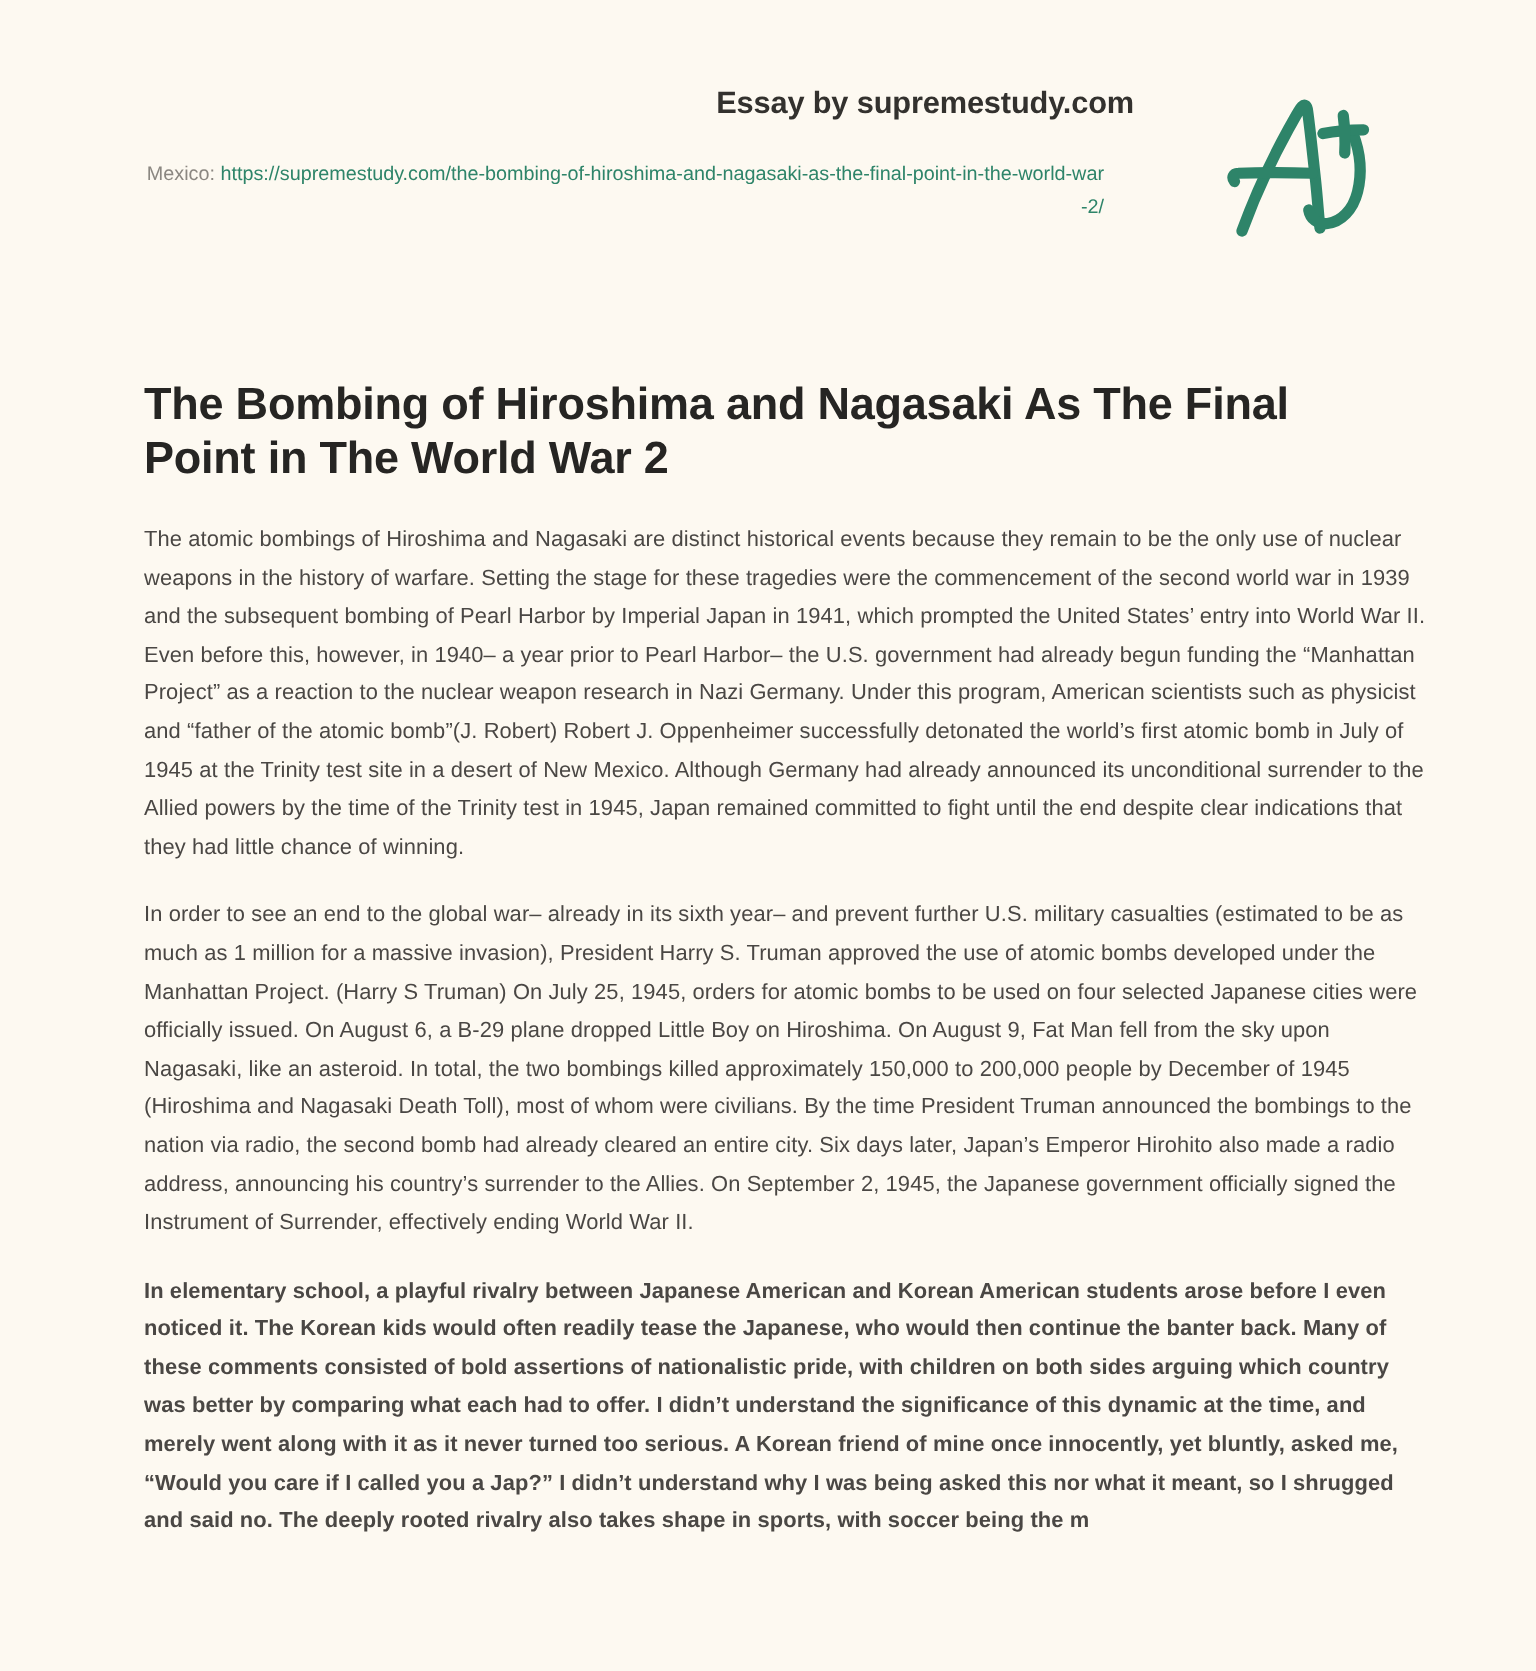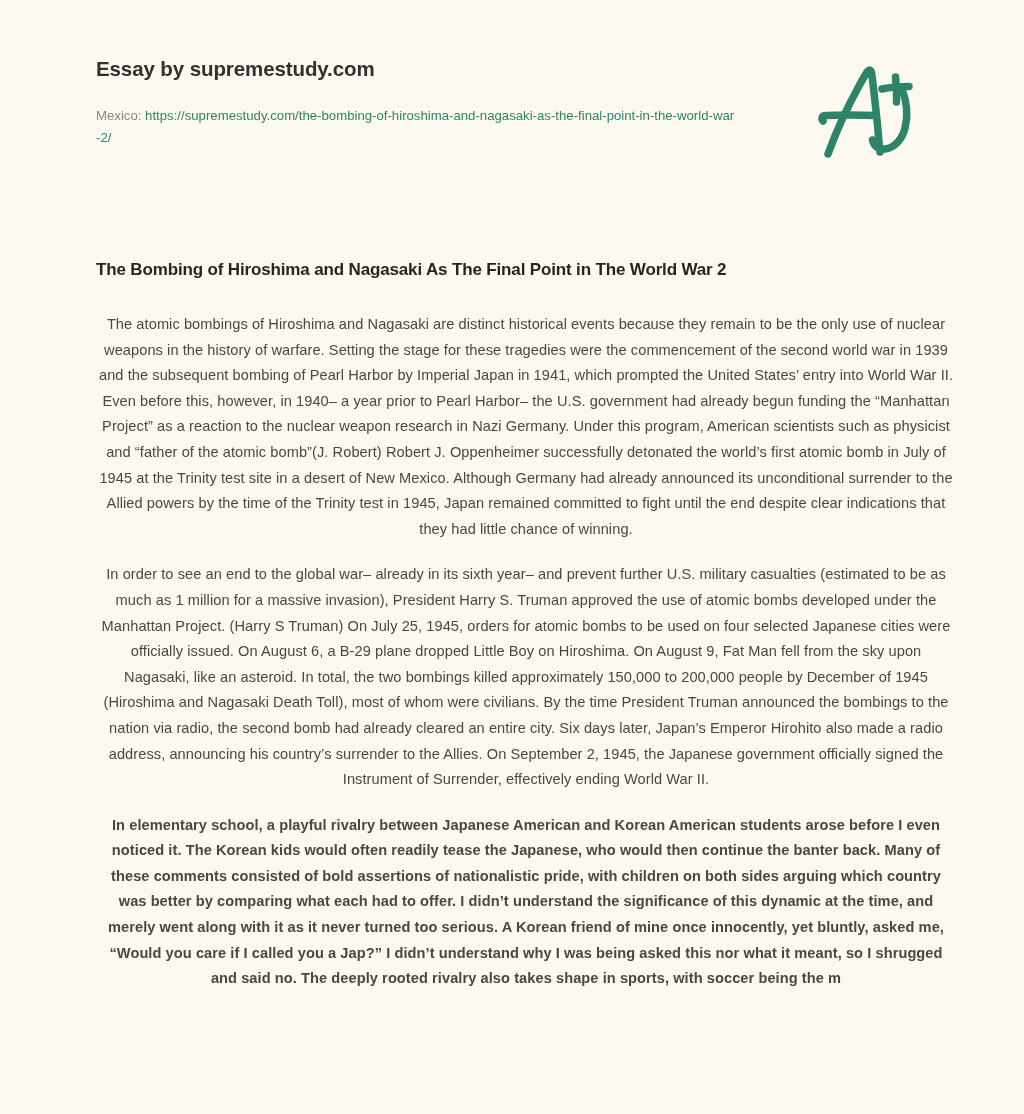--- a/index.html
+++ b/index.html
@@ -24,20 +24,21 @@
     background: #fdf9f1;
     box-sizing: border-box;
   }
 
   
   .header {
     position: absolute;
     left: 96px;
     top: 56px;
     width: 862px;
+    text-align: right;
   }
 
   .header-left {
     width: 660px;
   }
 
   .essay-by {
     font-size: 20.5px;
     font-weight: bold;
     color: #33312e;
@@ -77,35 +78,35 @@
 
   
   .article {
     position: absolute;
     left: 96px;
     top: 252px;
     width: 860px;
   }
 
   .article-title {
-    font-size: 17px;
+    font-size: 30px;
     font-weight: bold;
     line-height: 36px;
     color: #262523;
     letter-spacing: -0.15px;
     margin: 0 0 24px 0;
     max-width: 790px;
   }
 
   .body-text p {
     font-size: 14.6px;
     line-height: 25.6px;
     color: #4a4744;
     margin: 0 0 20px 0;
-    text-align: center;
+    text-align: left;
     letter-spacing: 0.005em;
   }
   .body-text p:last-child {
     margin-bottom: 12px;
     font-weight: bold;
   }
   .section-heading {
     font-size: 14.6px;
     line-height: 25.6px;
     color: #4a4744;

